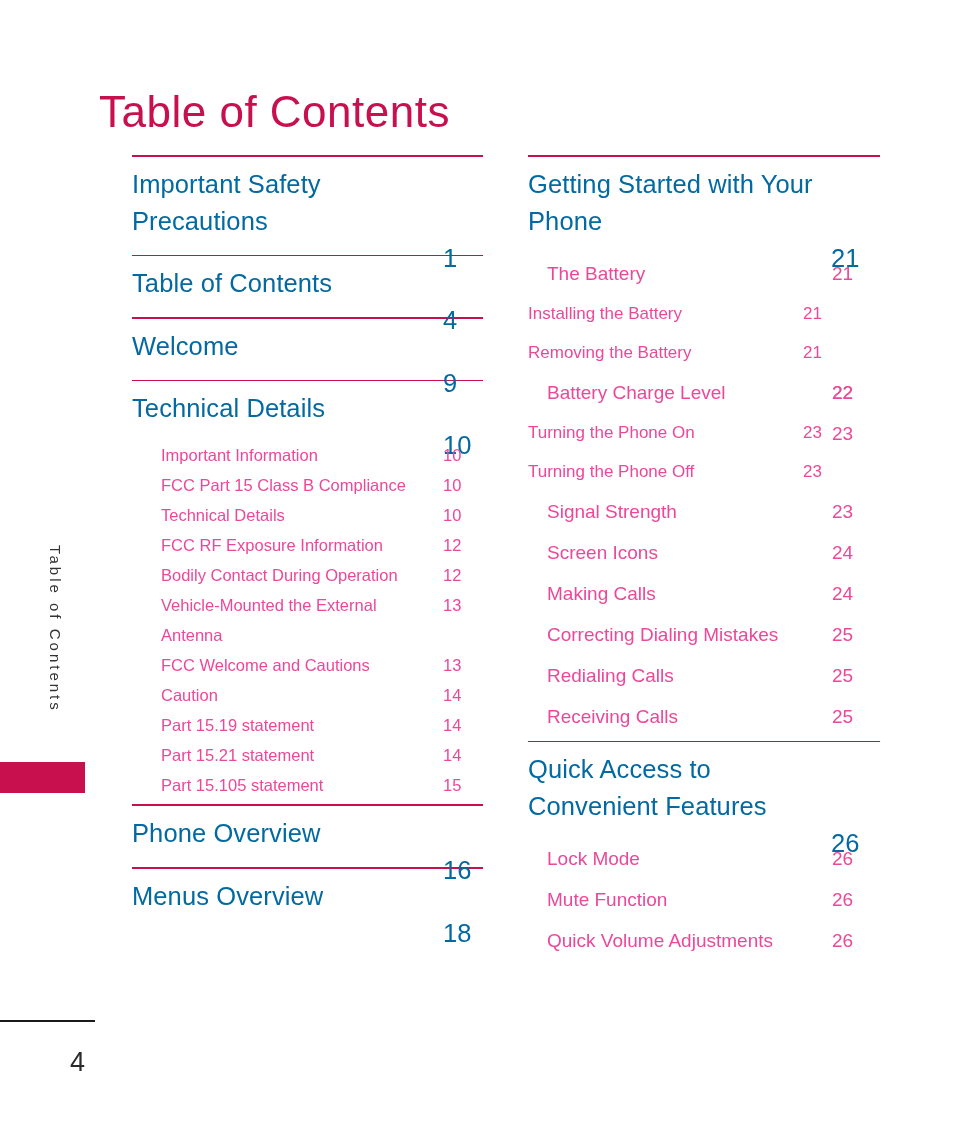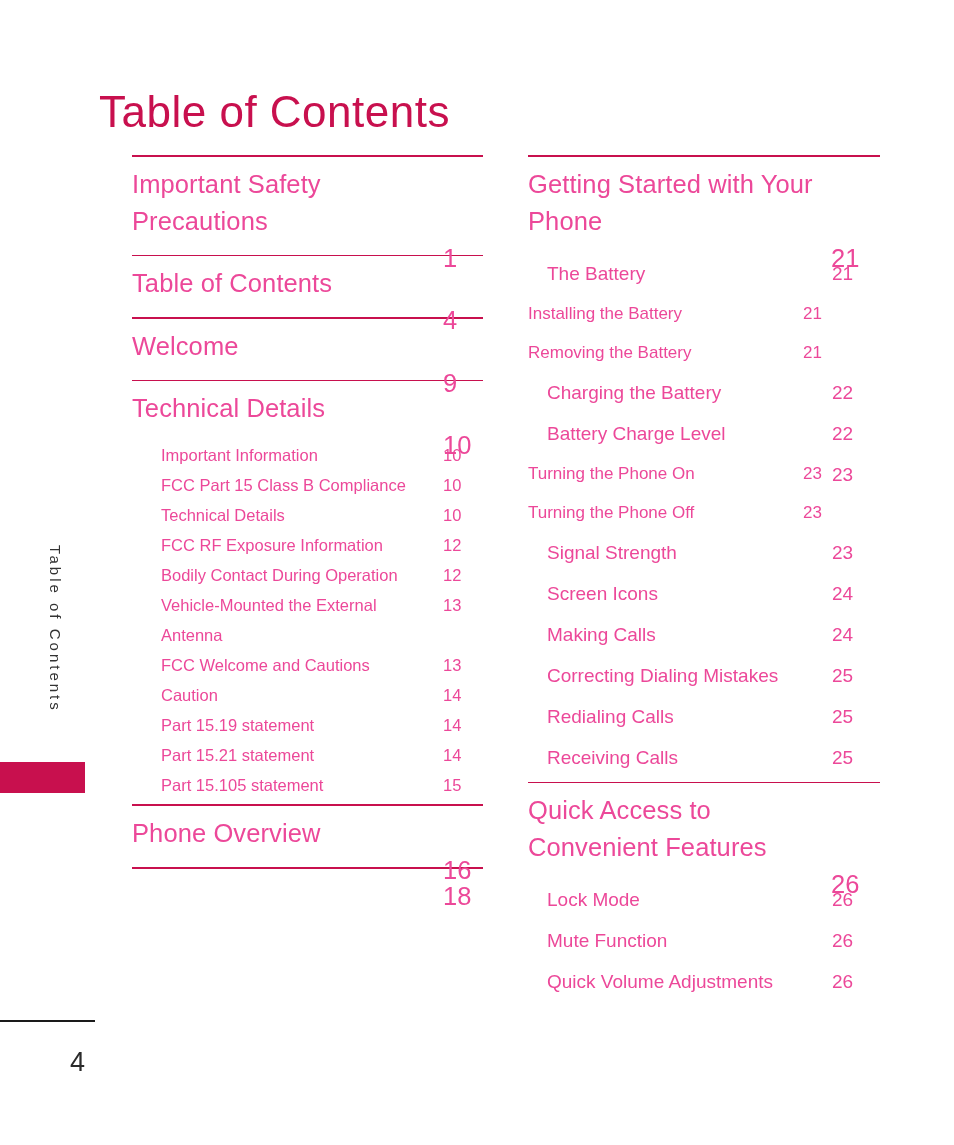--- a/index.html
+++ b/index.html
@@ -77,21 +77,21 @@
 
   .rule {
     height: 1.6px;
     background: #C8104E;
     width: 100%;
   }
 
   
   .section {
     position: relative;
-    color: #ec4899;
+    color: #0369a1;
   }
   .section-inner {
     position: relative;
     padding-top: 9px;
     padding-bottom: 9px;
   }
   .sec-title {
     font-size: 25.5px;
     line-height: 37px;
     letter-spacing: 0.1px;
@@ -248,20 +248,21 @@
     <div class="section">
       <div class="section-inner">
         <div class="sec-title">Phone Overview</div>
         <div class="sec-page">16</div>
       </div>
     </div>
     <div class="spacer-sm"></div>
     <div class="rule"></div>
     <div class="section">
       <div class="section-inner">
+        <div class="sec-title">Menus Overview</div>
         <div class="sec-page">18</div>
       </div>
     </div>
     <div class="spacer-sm"></div>
   </div>
 <div class="col col-right" id="col-right">
     <div class="rule"></div>
     <div class="section">
       <div class="section-inner">
         <div class="sec-title">Getting Started with Your Phone</div>
@@ -275,21 +276,20 @@
       </div>
       <div class="entry lvl2">
         <span class="txt">Installing the Battery</span>
         <span class="pg">21</span>
       </div>
       <div class="entry lvl2">
         <span class="txt">Removing the Battery</span>
         <span class="pg">21</span>
       </div>
       <div class="entry lvl1">
-        <span class="txt">Charging the Battery</span>
         <span class="pg">22</span>
       </div>
       <div class="entry lvl1">
         <span class="txt">Battery Charge Level</span>
         <span class="pg">22</span>
       </div>
       <div class="entry lvl1">
         <span class="pg">23</span>
       </div>
       <div class="entry lvl2">

